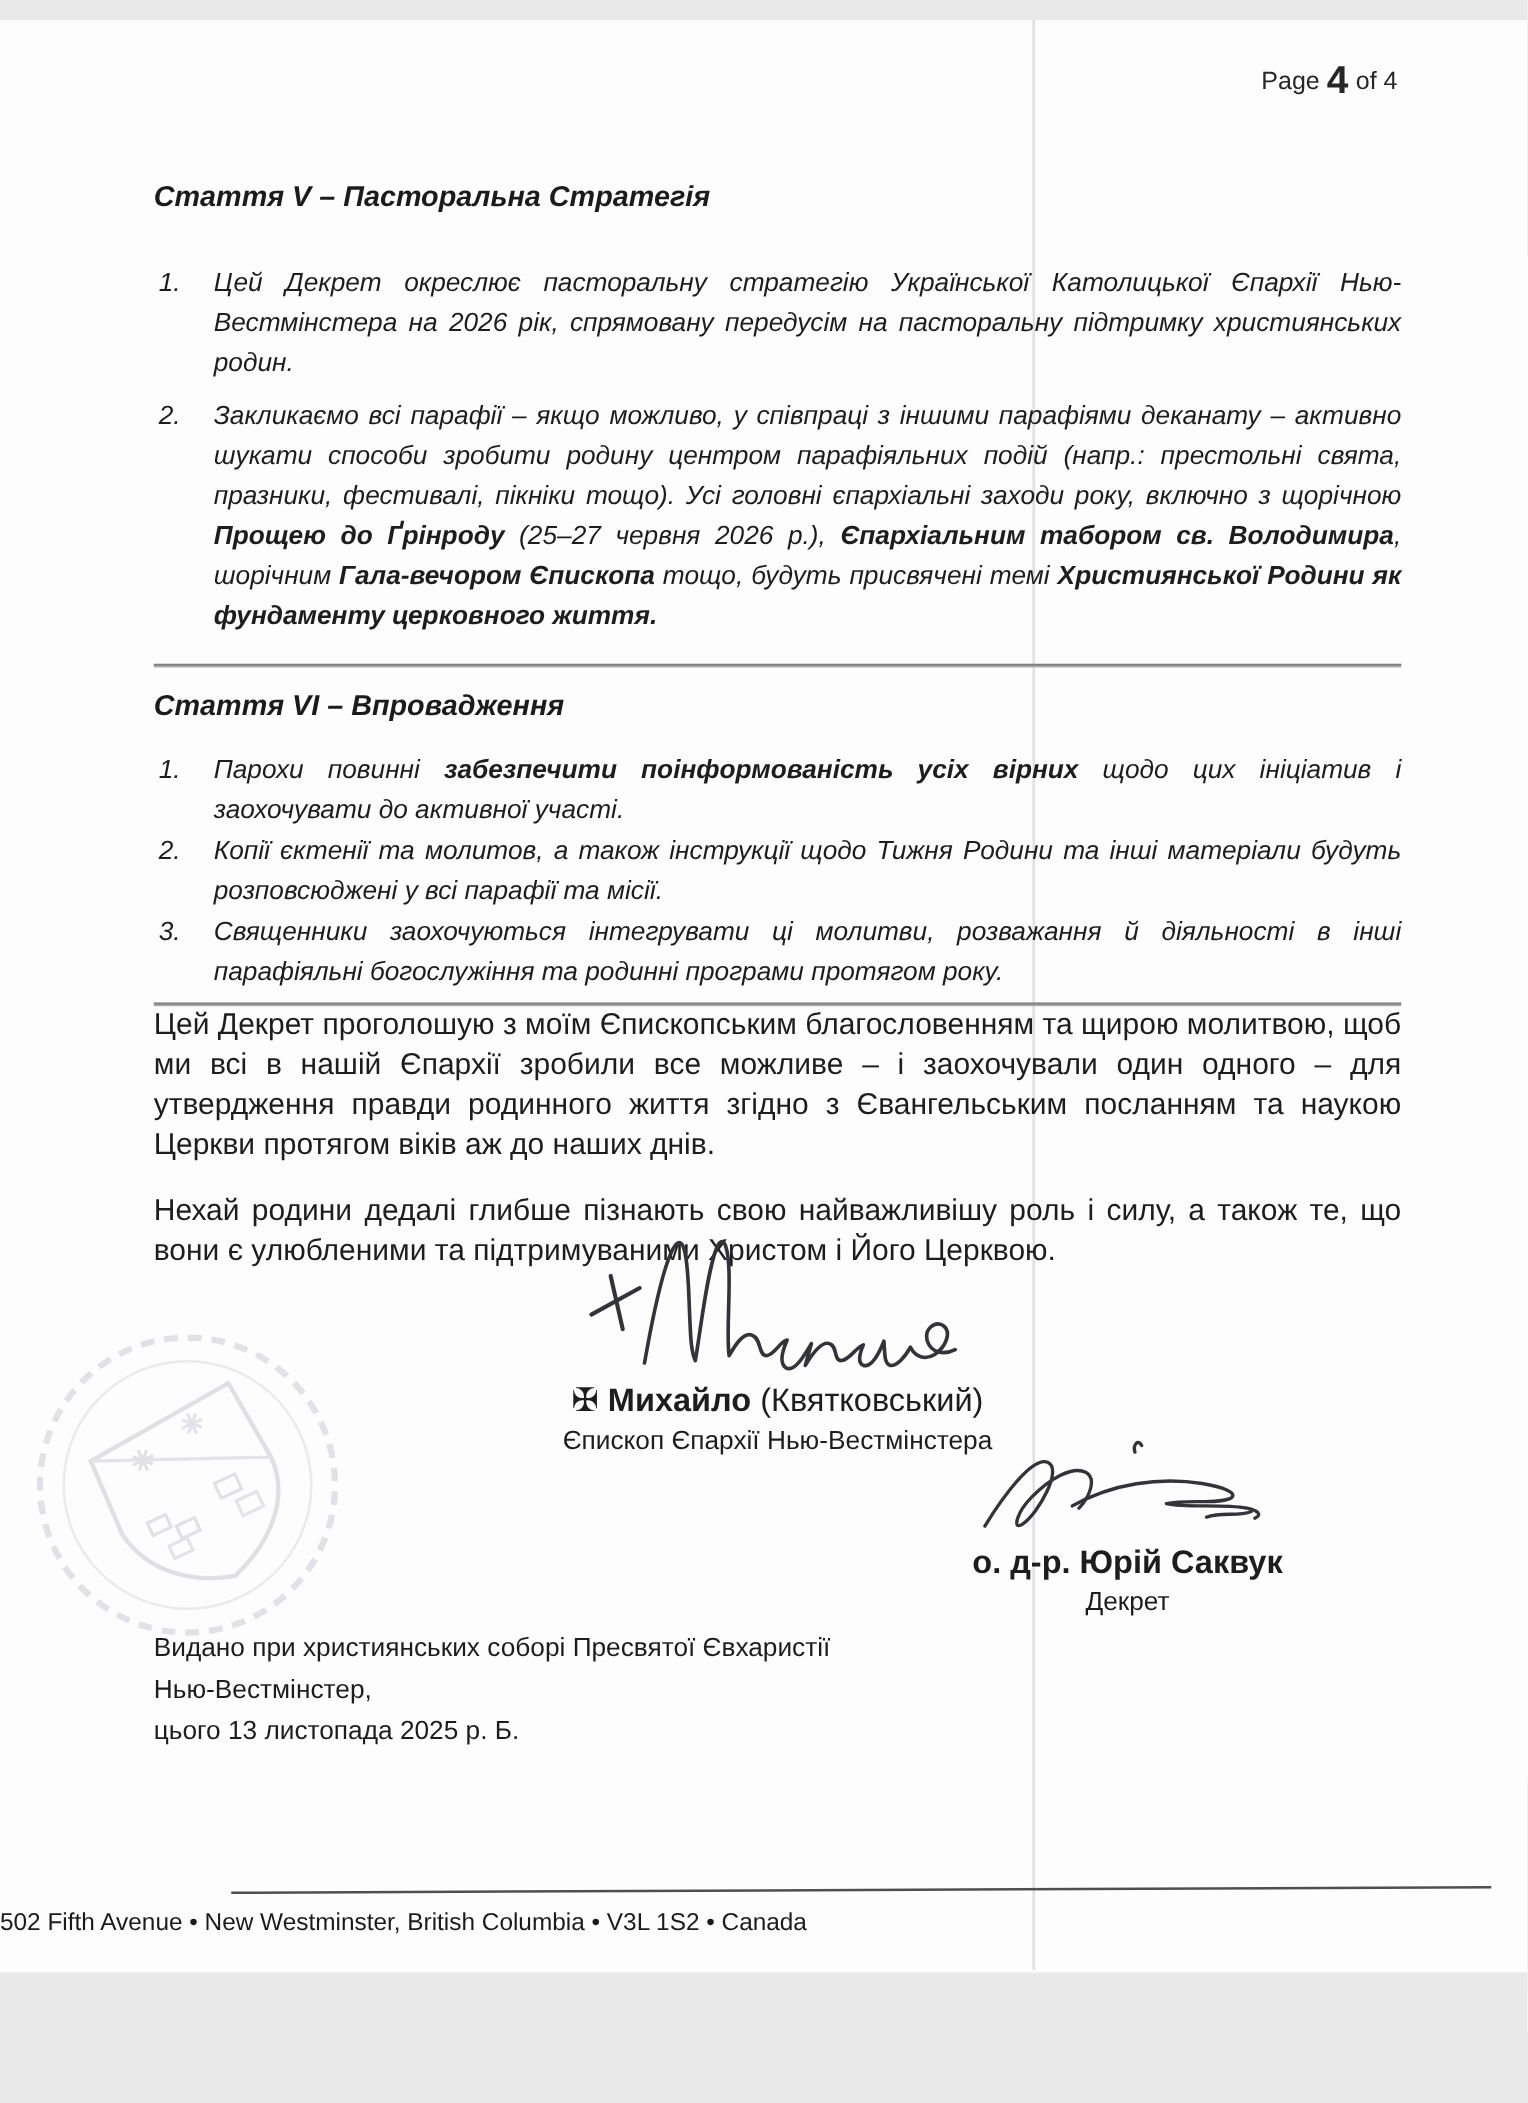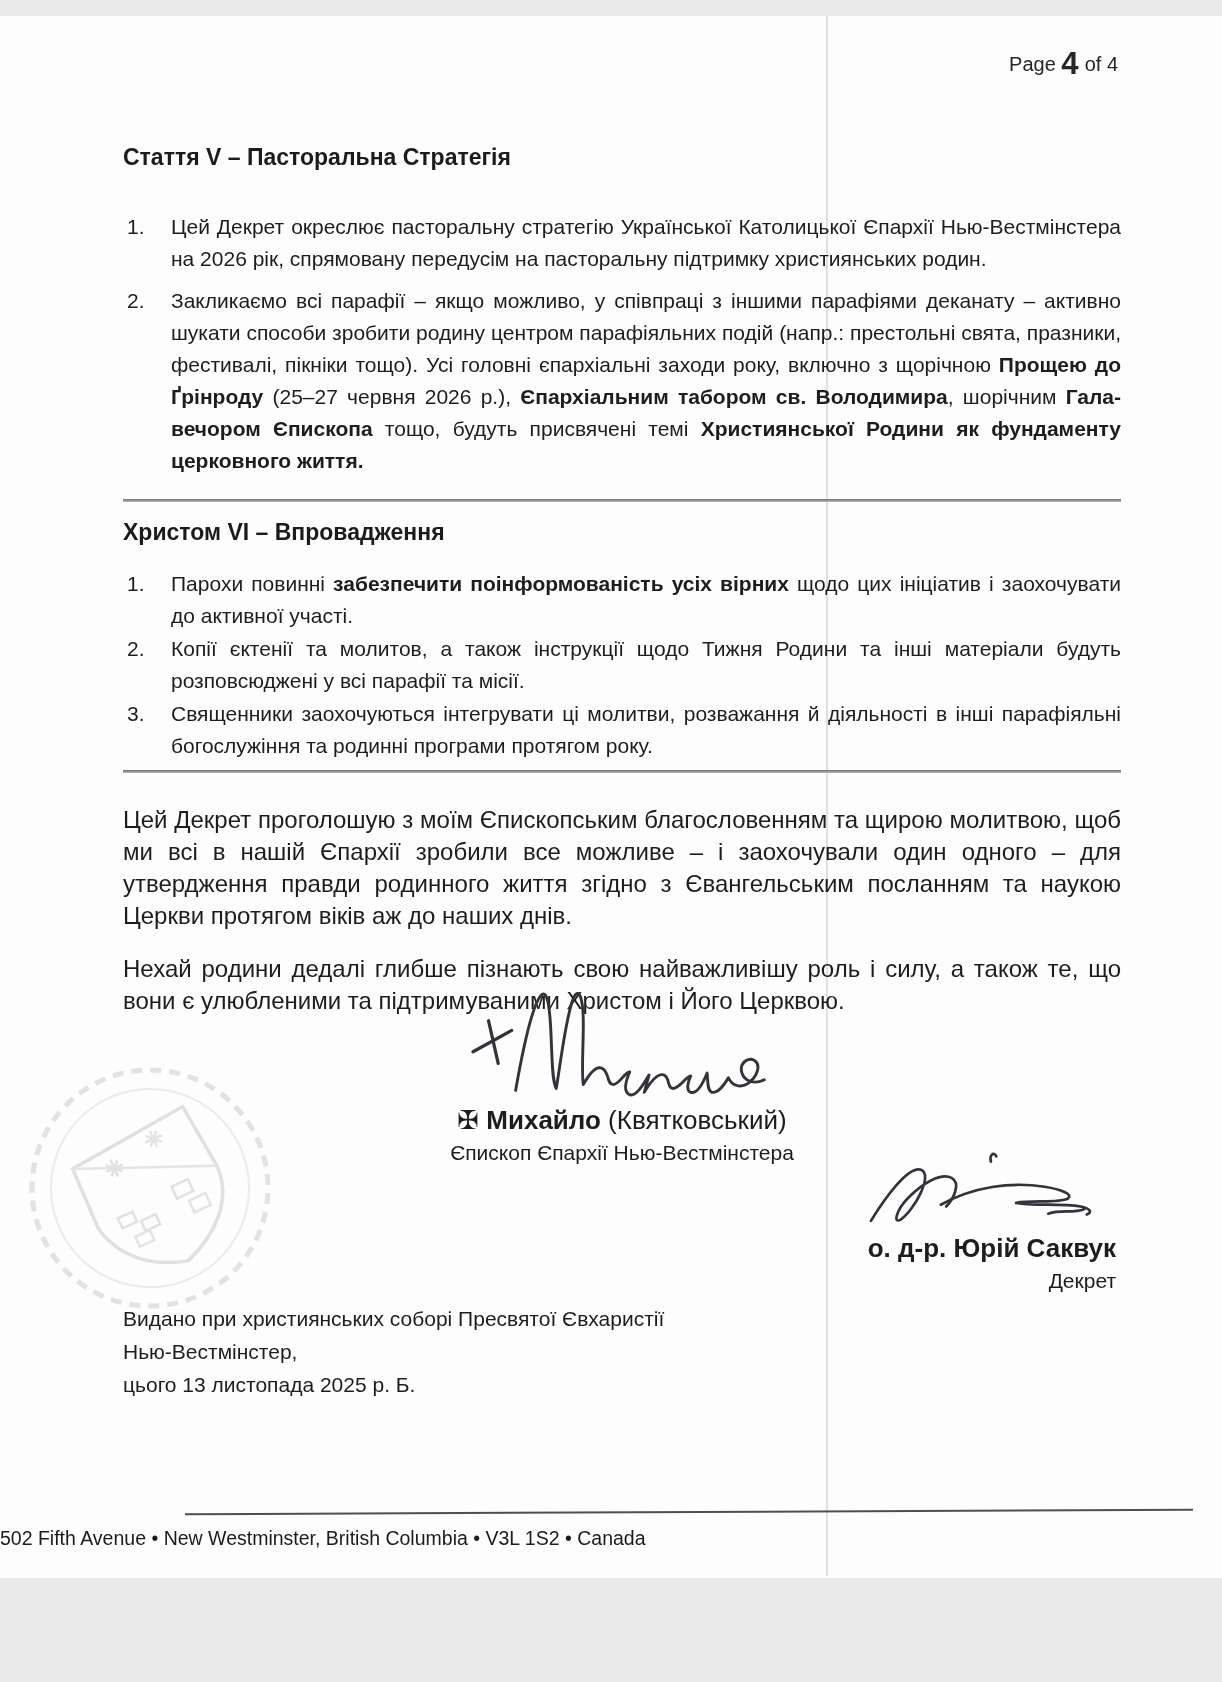--- a/index.html
+++ b/index.html
@@ -4,41 +4,41 @@
 <style>
   html,body{margin:0;padding:0;background:#e9e9e9;}
   .page{
     position:relative;width:1222px;height:1562px;background:#fdfdfd;
     font-family:"Liberation Sans","DejaVu Sans",sans-serif;color:#1d1d1d;
     overflow:hidden;margin:16px auto;
   }
   .fold{position:absolute;left:826px;top:0;width:2px;height:1560px;background:rgba(188,188,193,0.45);}
   .page-num{position:absolute;top:30px;right:104px;font-size:20px;color:#262626;}
   .page-num .big{font-size:31px;font-weight:700;vertical-align:-3px;letter-spacing:0.5px;}
-  .content{position:absolute;left:123px;top:120px;width:998px;}
+  .content{position:absolute;left:123px;top:120px;width:998px;font-style:italic;}
   h2{font-size:23px;font-weight:700;margin:0;color:#1b1b1b;}
   .sec5-title{margin-top:8px;}
   .list{margin-top:40px;}
   .list.vi{margin-top:22px;}
   .li{display:flex;margin-bottom:10px;font-size:21px;line-height:32px;}
   .list.vi .li{margin-bottom:1px;}
   .li .num{flex:none;width:44px;padding-left:4px;}
   .li .txt{flex:1;text-align:justify;}
   .li .txt b,.b{font-weight:700;}
   .divider{height:3px;background:linear-gradient(to bottom,#6e6e6e,#b9b9b9);margin-top:22px;}
   .divider.second{margin-top:8px;}
   .sec6-title{margin-top:17px;}
   .closing{position:absolute;left:123px;top:788px;width:998px;font-size:24px;line-height:32px;}
   .closing p{margin:0;text-align:justify;}
   .closing p + p{margin-top:21px;}
   .bishop{position:absolute;left:123px;top:968px;width:998px;text-align:center;}
   .bishop svg{display:block;margin:0 auto;}
   .sig-name{font-size:26px;line-height:33px;margin-top:2px;}
   .sig-title{font-size:21px;line-height:32px;}
-  .chancellor{position:absolute;top:1126px;right:106px;width:460px;text-align:right;}
+  .chancellor{position:absolute;top:1126px;right:90px;width:460px;text-align:center;}
   .chancellor svg{display:inline-block;margin-right:6px;}
   .chancellor .sig-name{margin-top:0;font-weight:700;}
   .issued{position:absolute;left:123px;top:1286px;font-size:21px;line-height:33px;}
   .footer-line{position:absolute;left:185px;top:1495px;width:1008px;height:2px;background:#4f4f4f;transform:rotate(-0.25deg);}
   .footer{position:absolute;left:0;top:1505px;width:1222px;text-align:left;font-size:19.5px;line-height:34px;color:#1b1b1b;}
   .footer .contact span{margin:0 14px;}
   .footer .web-url{text-decoration:underline;}
   .seal{position:absolute;left:22px;top:1030px;width:262px;height:276px;}
   .ink{stroke:#33333a;fill:none;stroke-linecap:round;stroke-linejoin:round;}
 </style>
@@ -63,21 +63,21 @@
           <div class="txt"><span>Цей Декрет окреслює пасторальну стратегію Української Католицької Єпархії Нью-Вестмінстера на 2026 рік, спрямовану передусім на пасторальну підтримку християнських родин.</span></div>
         </div>
         <div class="li">
           <div class="num">2.</div>
           <div class="txt"><span>Закликаємо всі парафії – якщо можливо, у співпраці з іншими парафіями деканату – активно шукати способи зробити родину центром парафіяльних подій (напр.: престольні свята, празники, фестивалі, пікніки тощо). Усі головні єпархіальні заходи року, включно з щорічною </span><b>Прощею до Ґрінроду</b><span> (25–27 червня 2026 р.), </span><b>Єпархіальним табором св. Володимира</b><span>, шорічним </span><b>Гала-вечором Єпископа</b><span> тощо, будуть присвячені темі </span><b>Християнської Родини як фундаменту церковного життя.</b></div>
         </div>
       </div>
 
     <div class="divider"></div>
 
-    <h2 class="sec6-title">Христом VI – Впровадження</h2>
+    <h2 class="sec6-title">Стаття VI – Впровадження</h2>
     <div class="list vi">
         <div class="li">
           <div class="num">1.</div>
           <div class="txt"><span>Парохи повинні </span><b>забезпечити поінформованість усіх вірних</b><span> щодо цих ініціатив і заохочувати до активної участі.</span></div>
         </div>
         <div class="li">
           <div class="num">2.</div>
           <div class="txt"><span>Копії єктенії та молитов, а також інструкції щодо Тижня Родини та інші матеріали будуть розповсюджені у всі парафії та місії.</span></div>
         </div>
         <div class="li">

